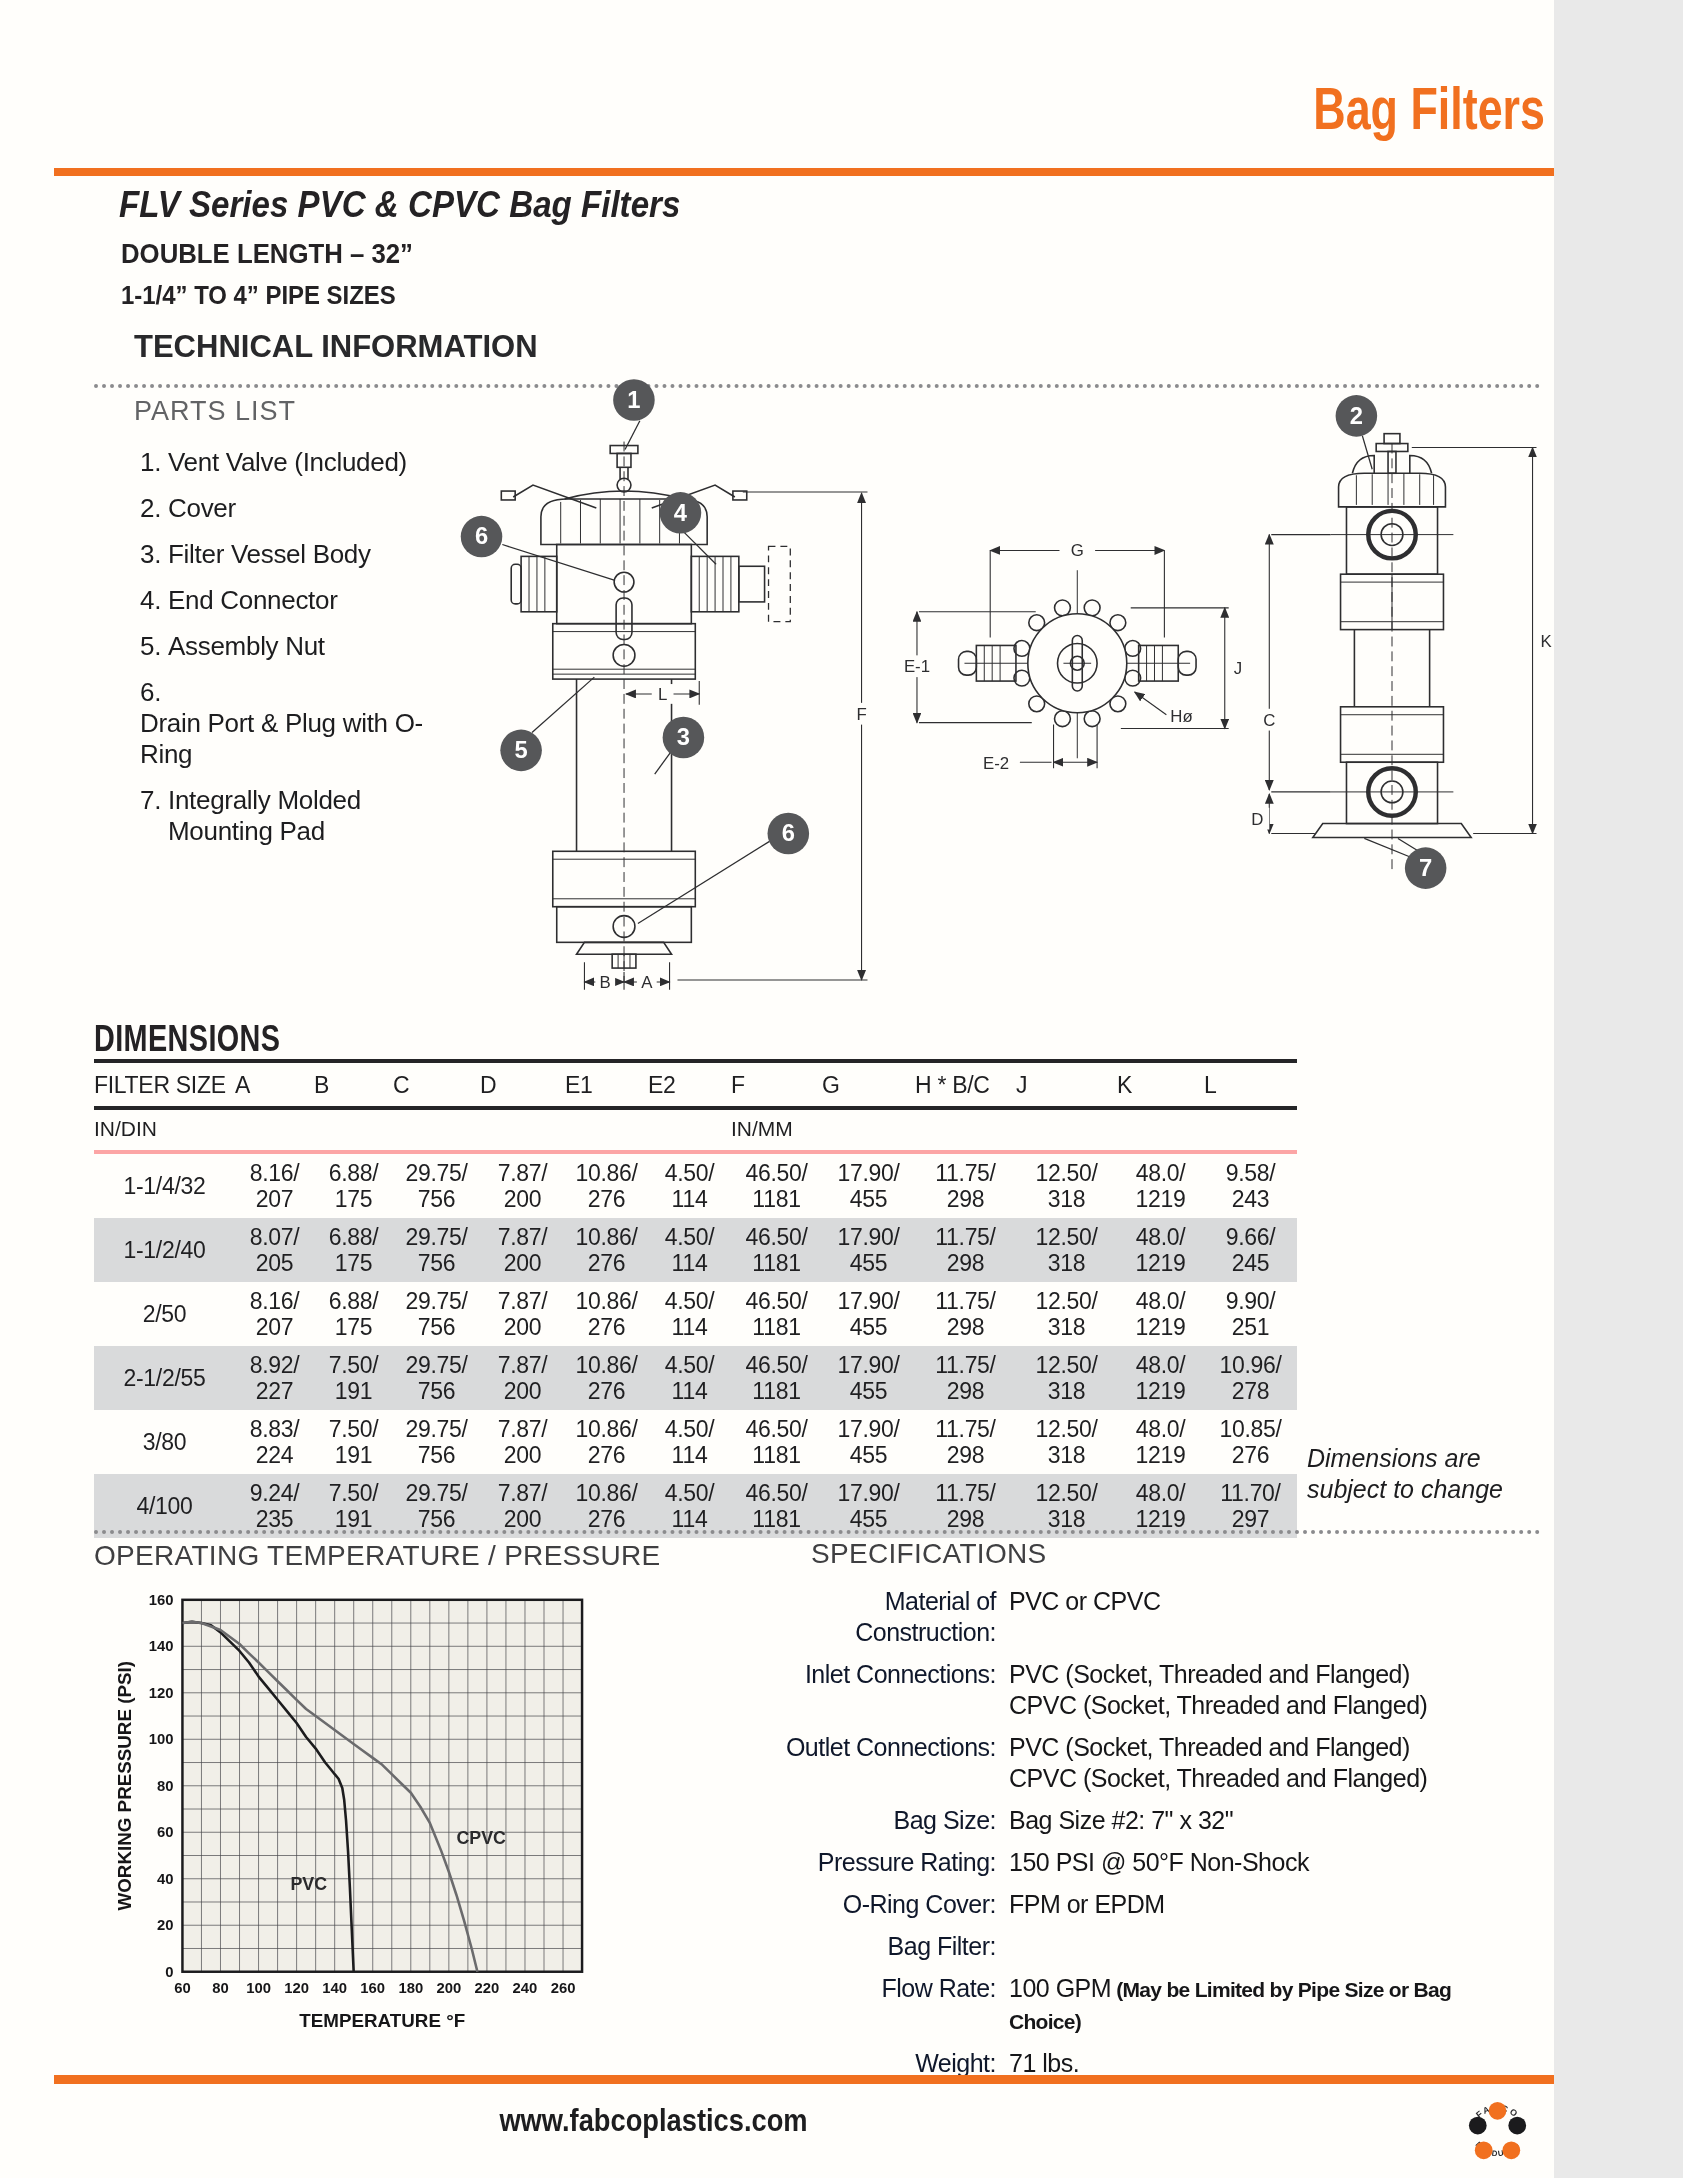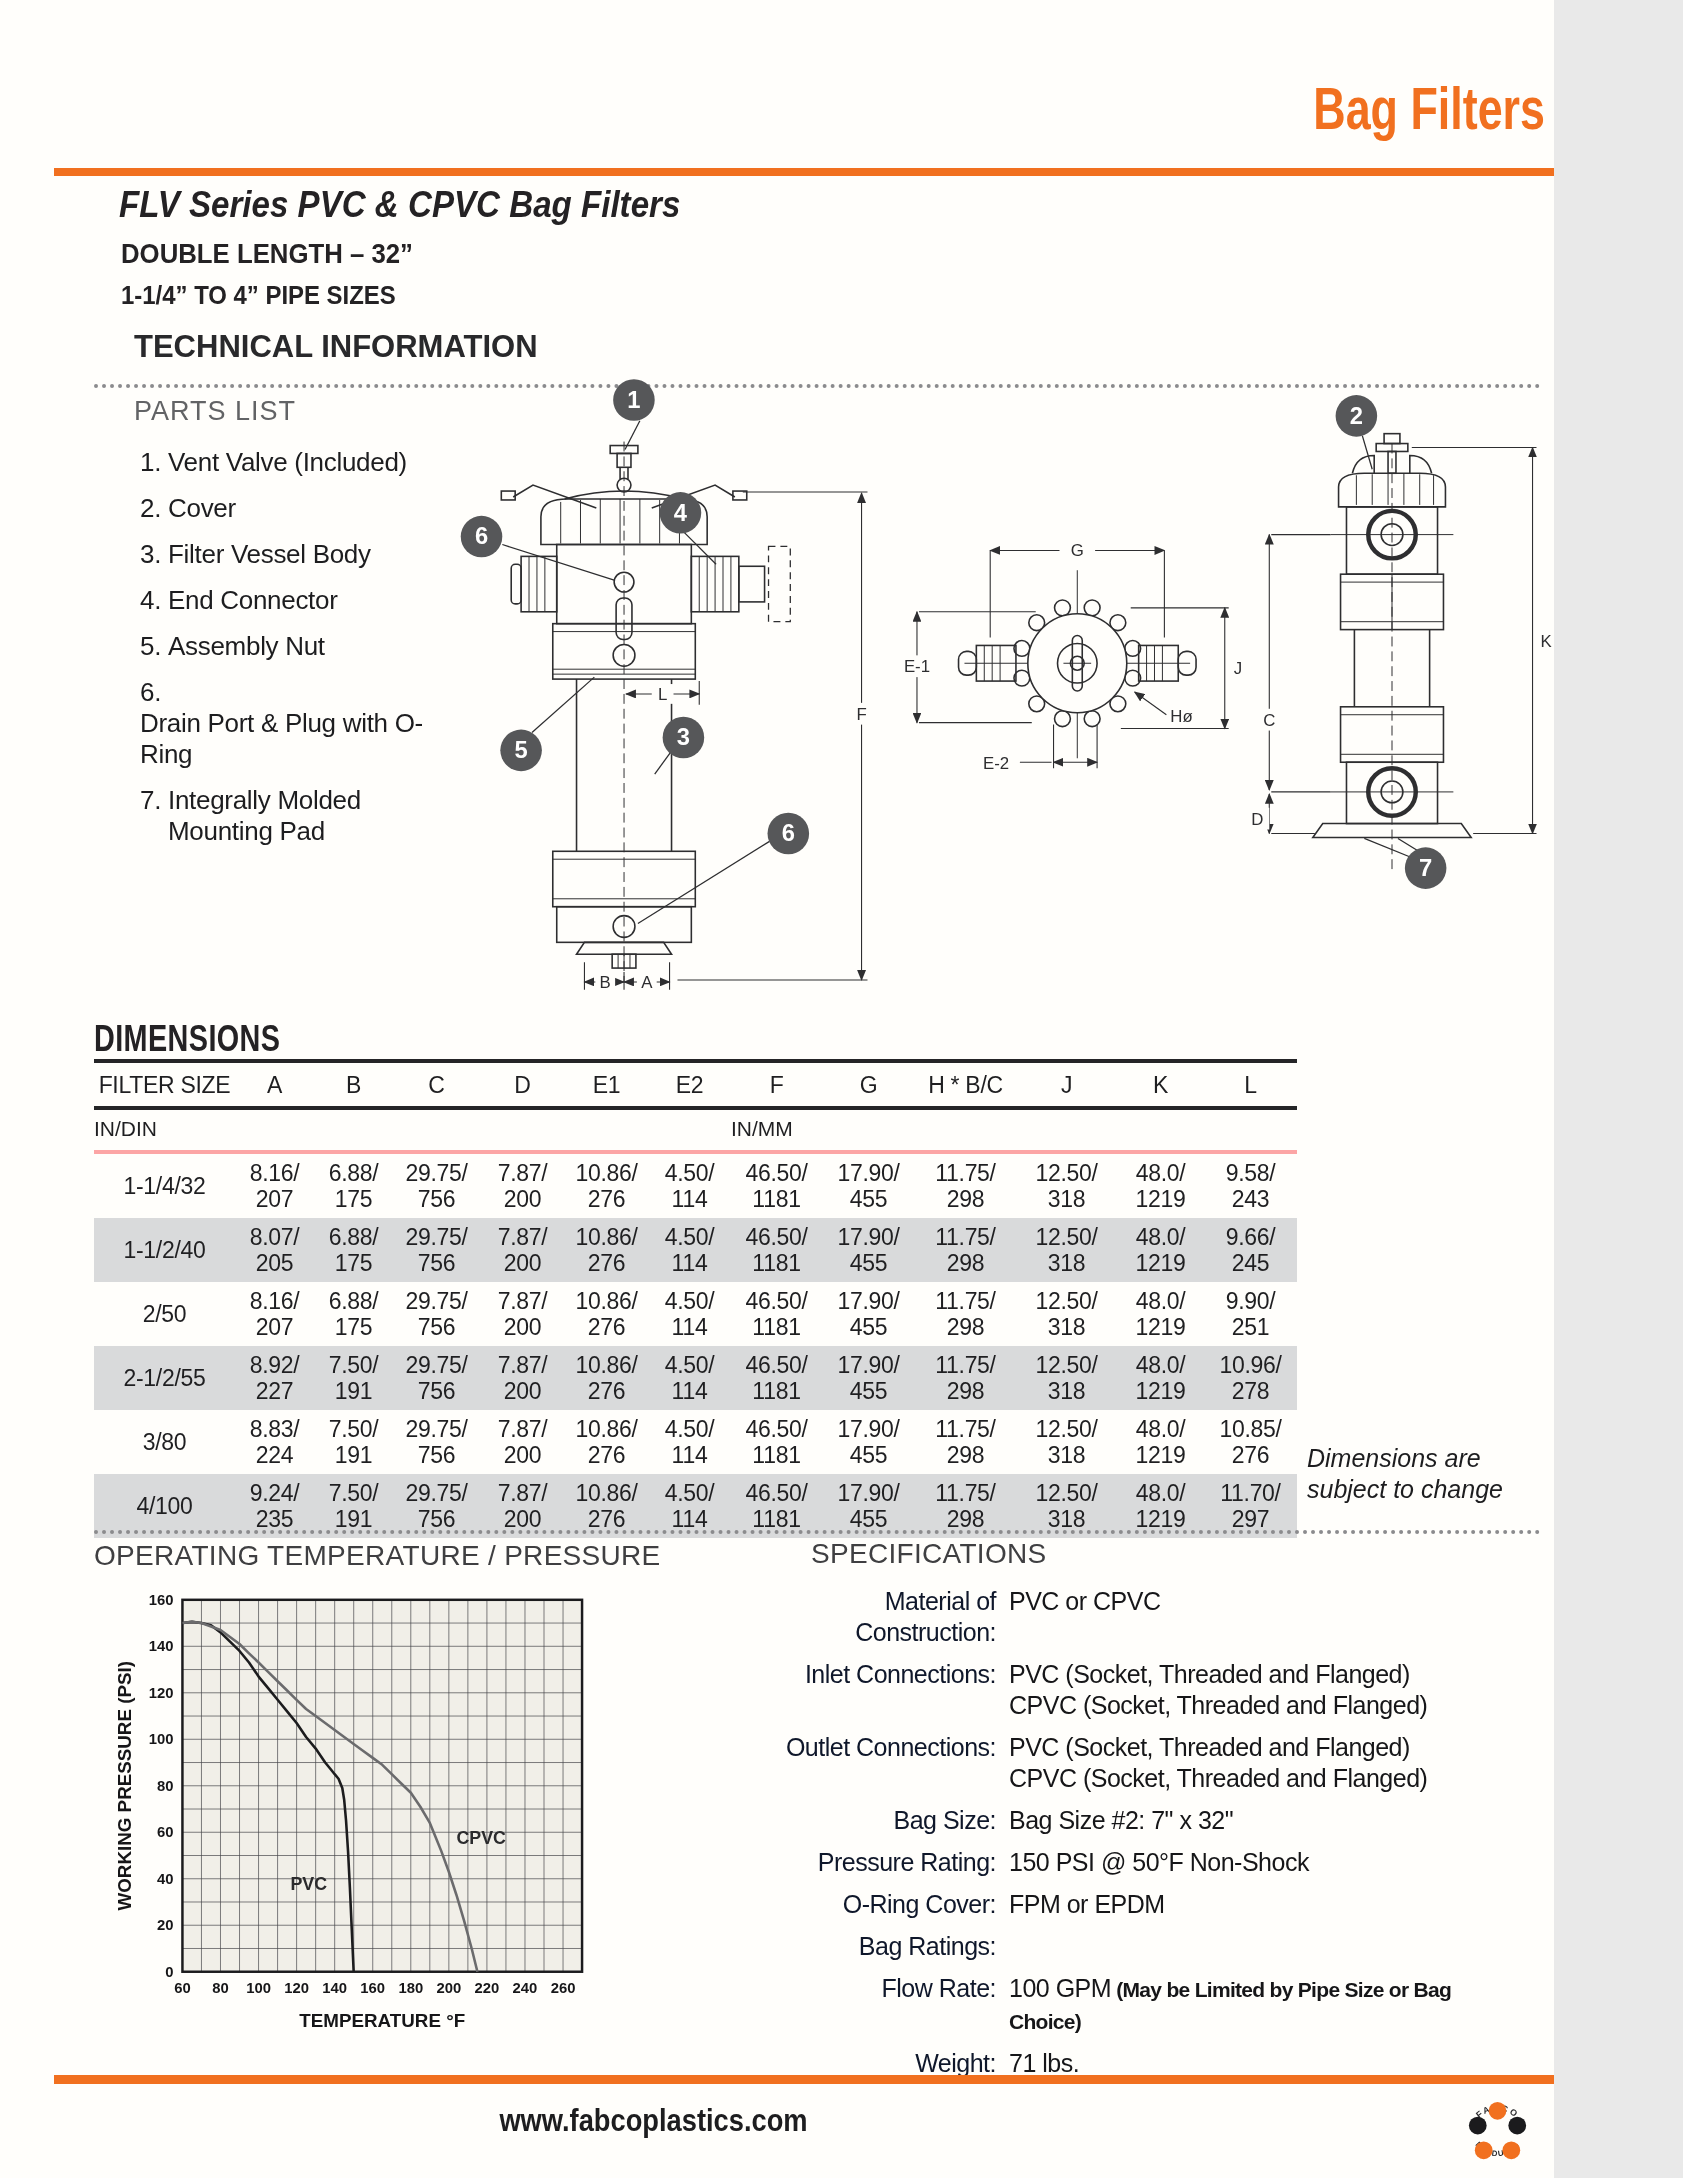--- a/index.html
+++ b/index.html
@@ -27,21 +27,21 @@
   .pnum{display:inline-block;vertical-align:top;}
   .ptext{display:inline-block;vertical-align:top;white-space:pre-line;}
 
   .drawings{position:absolute;left:436px;top:376px;}
   .dim-label{font-size:17px;fill:#2e2e30;font-family:"Liberation Sans",sans-serif;}
   .callout-num{font-size:24px;font-weight:bold;fill:#ffffff;font-family:"Liberation Sans",sans-serif;}
 
   .dim-h{position:absolute;left:94px;top:1018px;font-size:36px;font-weight:bold;color:#242224;
          transform:scaleX(0.8);transform-origin:0 0;letter-spacing:0.5px;}
   table.dims{position:absolute;left:94px;top:1059px;border-collapse:collapse;table-layout:fixed;}
-  table.dims th{font-weight:normal;font-size:23px;text-align:center;letter-spacing:-0.3px;
+  table.dims th{font-weight:normal;font-size:23px;text-align:left;letter-spacing:-0.3px;
     border-top:4px solid #252527;border-bottom:4px solid #252527;padding:9px 0 7px;}
   table.dims .unit-row td{font-size:21px;text-align:left;padding:7px 0 9px;border-bottom:4px solid #fca5a5;}
   table.dims tbody td{font-size:23px;text-align:center;padding:6px 0;line-height:26px;letter-spacing:-0.3px;}
   table.dims tr.shaded{background:#d9dadb;}
   .tbl-note{position:absolute;left:1307px;top:1443px;font-style:italic;font-size:25px;line-height:31px;
             color:#1d1d1f;white-space:pre-line;}
 
   .chart-h{position:absolute;left:94px;top:1540px;font-size:28px;color:#3f3f41;letter-spacing:0.3px;white-space:nowrap;}
   svg.chart{position:absolute;left:117px;top:1582px;}
   .tick{font-size:15px;font-weight:bold;fill:#161618;font-family:"Liberation Sans",sans-serif;}
@@ -781,21 +781,21 @@
             <div>150 PSI @ 50°F Non-Shock</div>
           </div>
         </div>
         <div class="spec-row">
           <div class="spec-label">O-Ring Cover:</div>
           <div class="spec-value">
             <div>FPM or EPDM</div>
           </div>
         </div>
         <div class="spec-row">
-          <div class="spec-label">Bag Ratings:</div>
+          <div class="spec-label">Bag Filter:</div>
         </div>
         <div class="spec-row">
           <div class="spec-label">Flow Rate:</div>
           <div class="spec-value">
             <div>100 GPM<span class="spec-note"> (May be Limited by Pipe Size or Bag Choice)</span></div>
           </div>
         </div>
         <div class="spec-row">
           <div class="spec-label">Weight:</div>
           <div class="spec-value">

